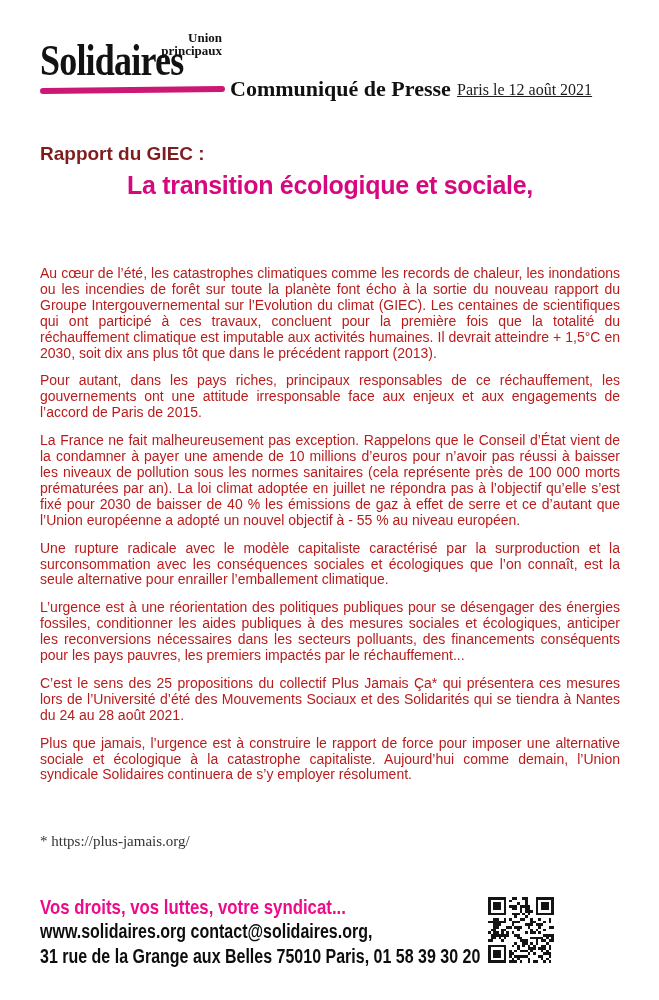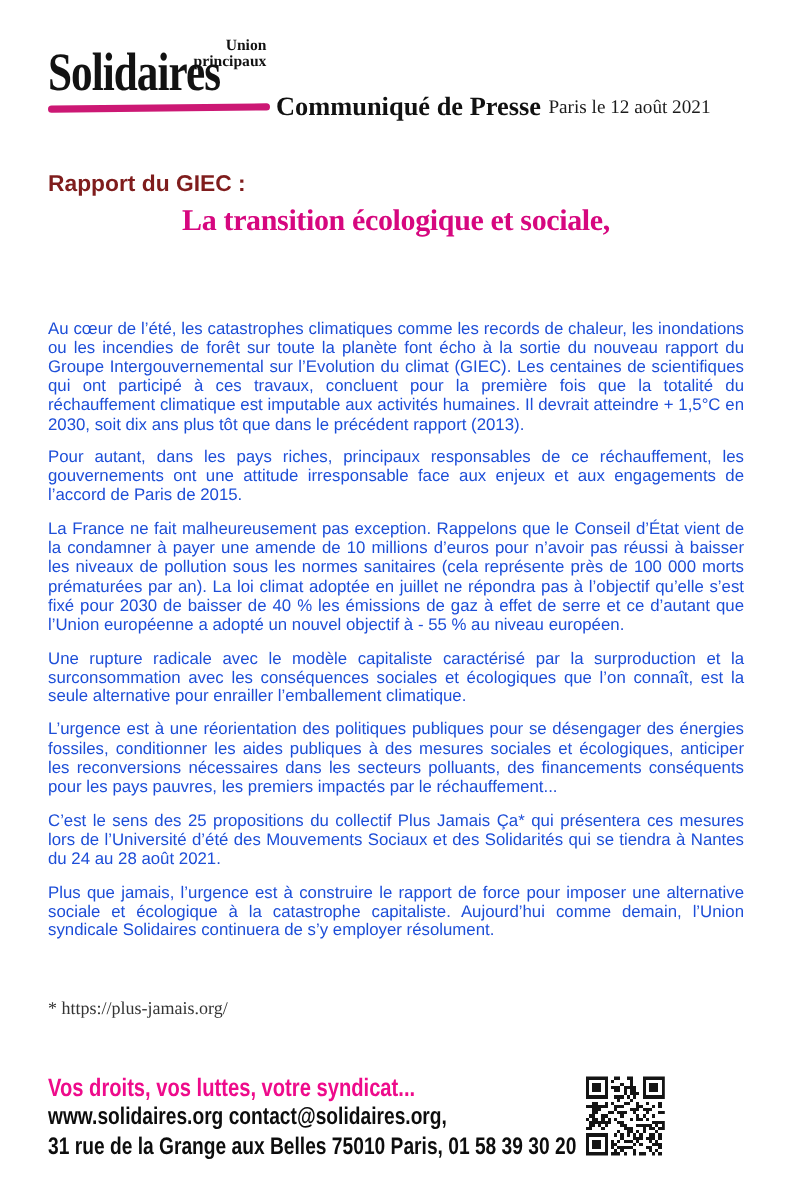--- a/index.html
+++ b/index.html
@@ -23,36 +23,36 @@
     position:absolute;left:40px;top:87px;width:185px;height:6px;
     border-radius:3px;transform:rotate(-0.6deg);
   }
   .doc-type{
     position:absolute;left:230px;top:76px;
     font-family:"Liberation Serif",serif;font-weight:bold;font-size:22px;
     color:#111111;white-space:nowrap;
   }
   .dateline{
     position:absolute;left:457px;top:81px;
-    font-family:"Liberation Serif",serif;font-size:16px;color:#1c1c1c;white-space:nowrap;
+    font-family:"Liberation Serif",serif;font-size:16px;color:#1c1c1c;white-space:nowrap;text-decoration:underline;
   }
   
   .kicker{
     position:absolute;left:40px;top:143px;
     font-weight:bold;font-size:19px;color:#7f1d1d;white-space:nowrap;
   }
   .headline{
     position:absolute;left:40px;top:166px;width:580px;text-align:center;
-    font-family:Liberation Serif, serif;font-weight:bold;font-size:25px;
+    font-family:Liberation Sans, sans-serif;font-weight:bold;font-size:25px;
     line-height:38px;letter-spacing:-0.3px;
   }
   
   .body-col{
     position:absolute;left:40px;top:266px;width:580px;
-    font-size:14px;line-height:15.9px;color:#1d4ed8;text-align:justify;
+    font-size:14px;line-height:15.9px;color:#b91c1c;text-align:justify;
   }
   .body-col p{margin:0 0 12px 0;}
   
   .footnote{
     position:absolute;left:40px;top:833px;
     font-family:"Liberation Serif",serif;font-size:15px;color:#333333;
     text-decoration:none;white-space:nowrap;
   }
   
   .footer{position:absolute;left:40px;top:894px;}

